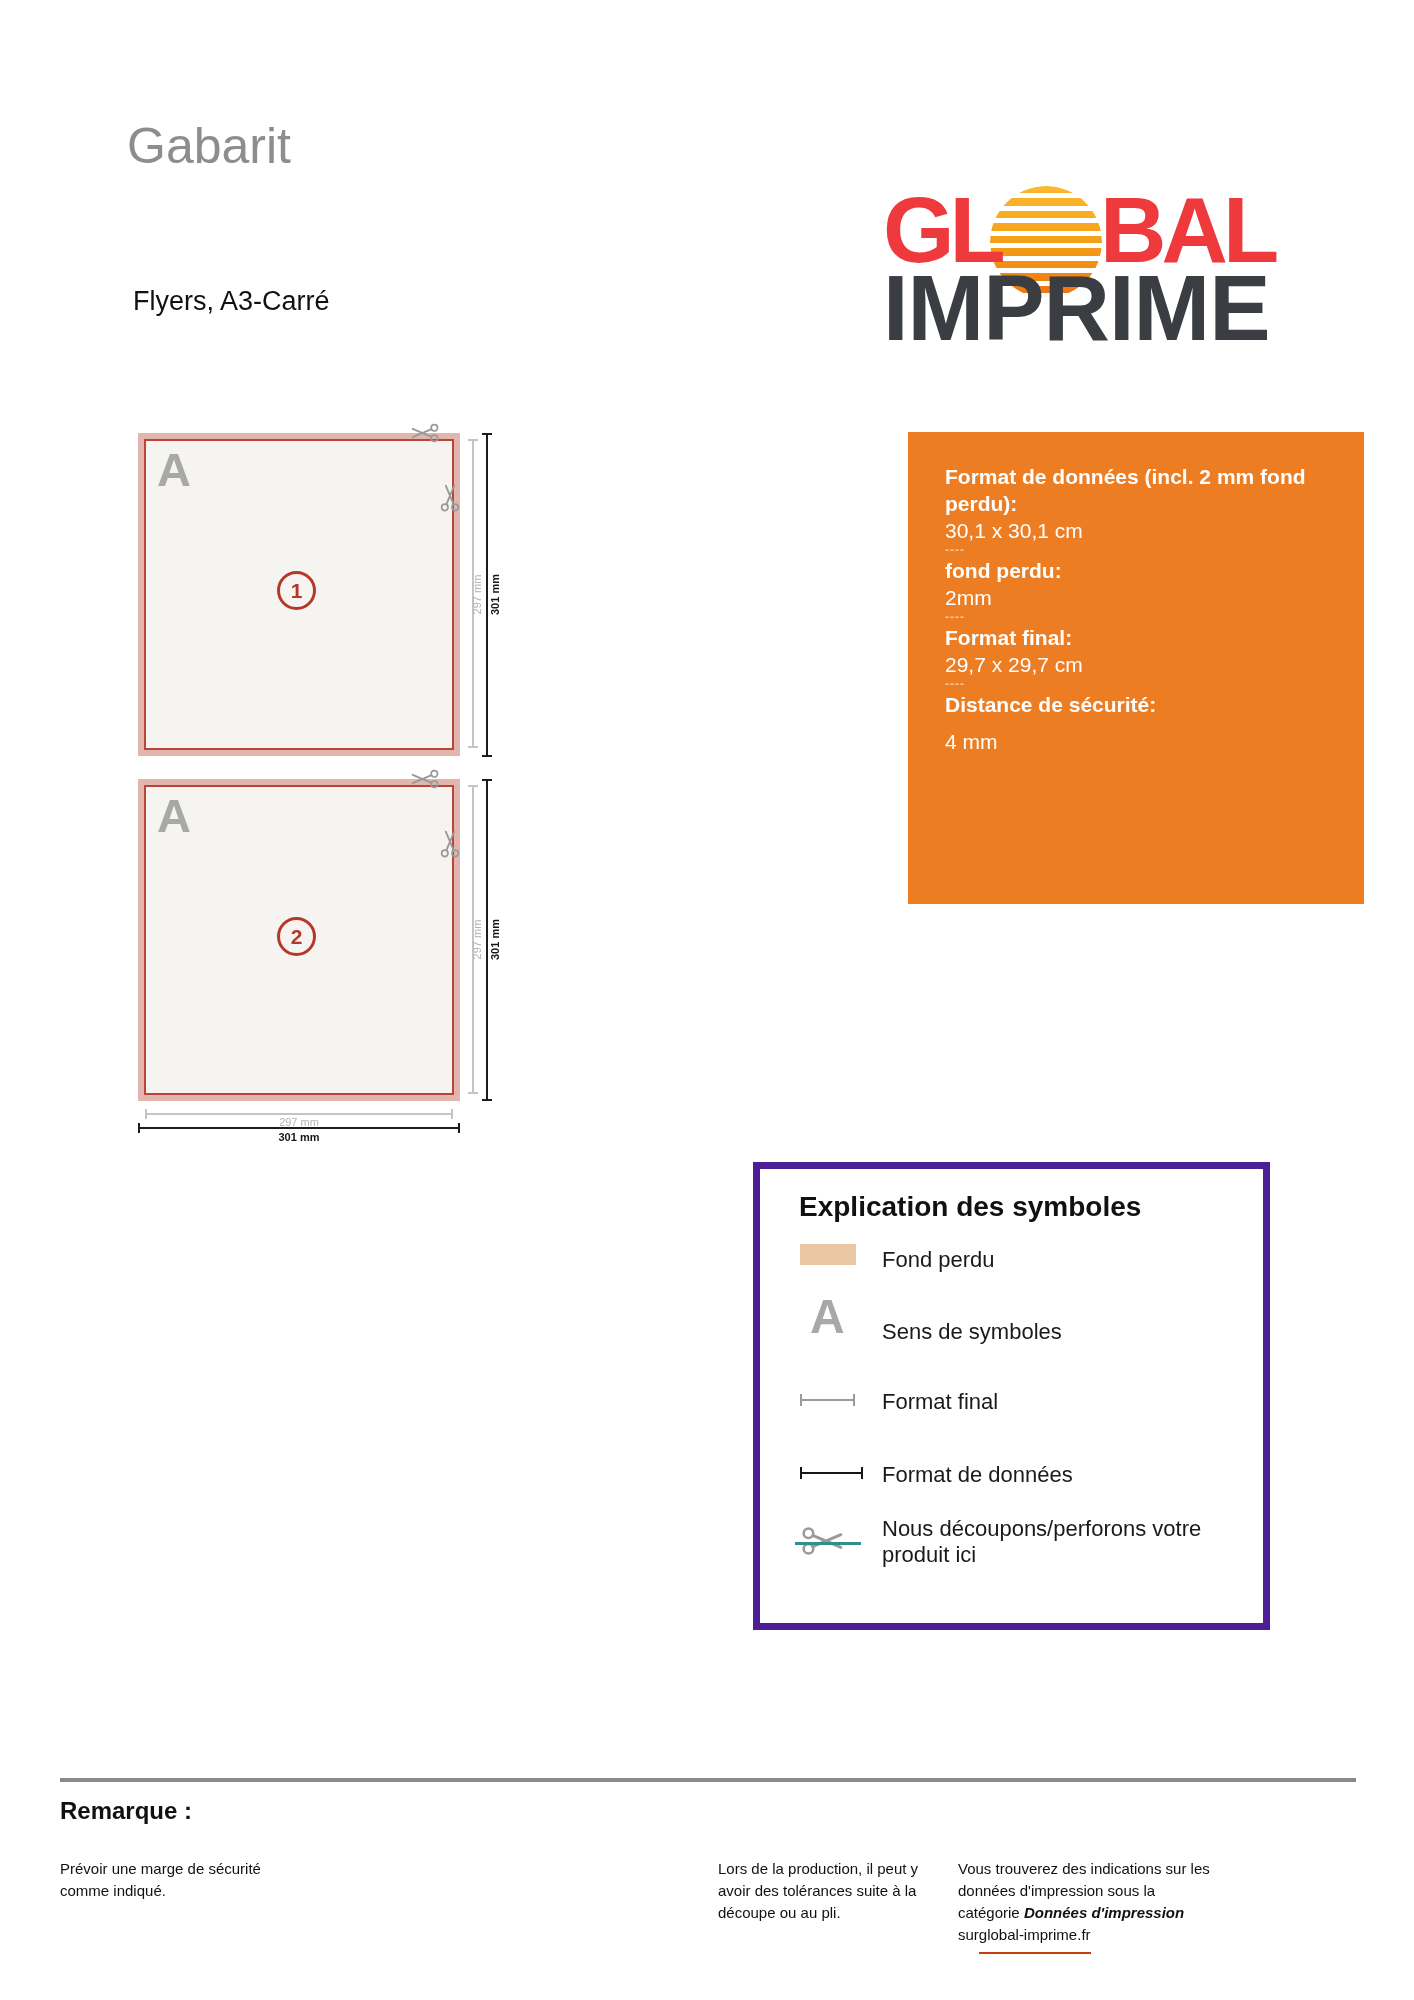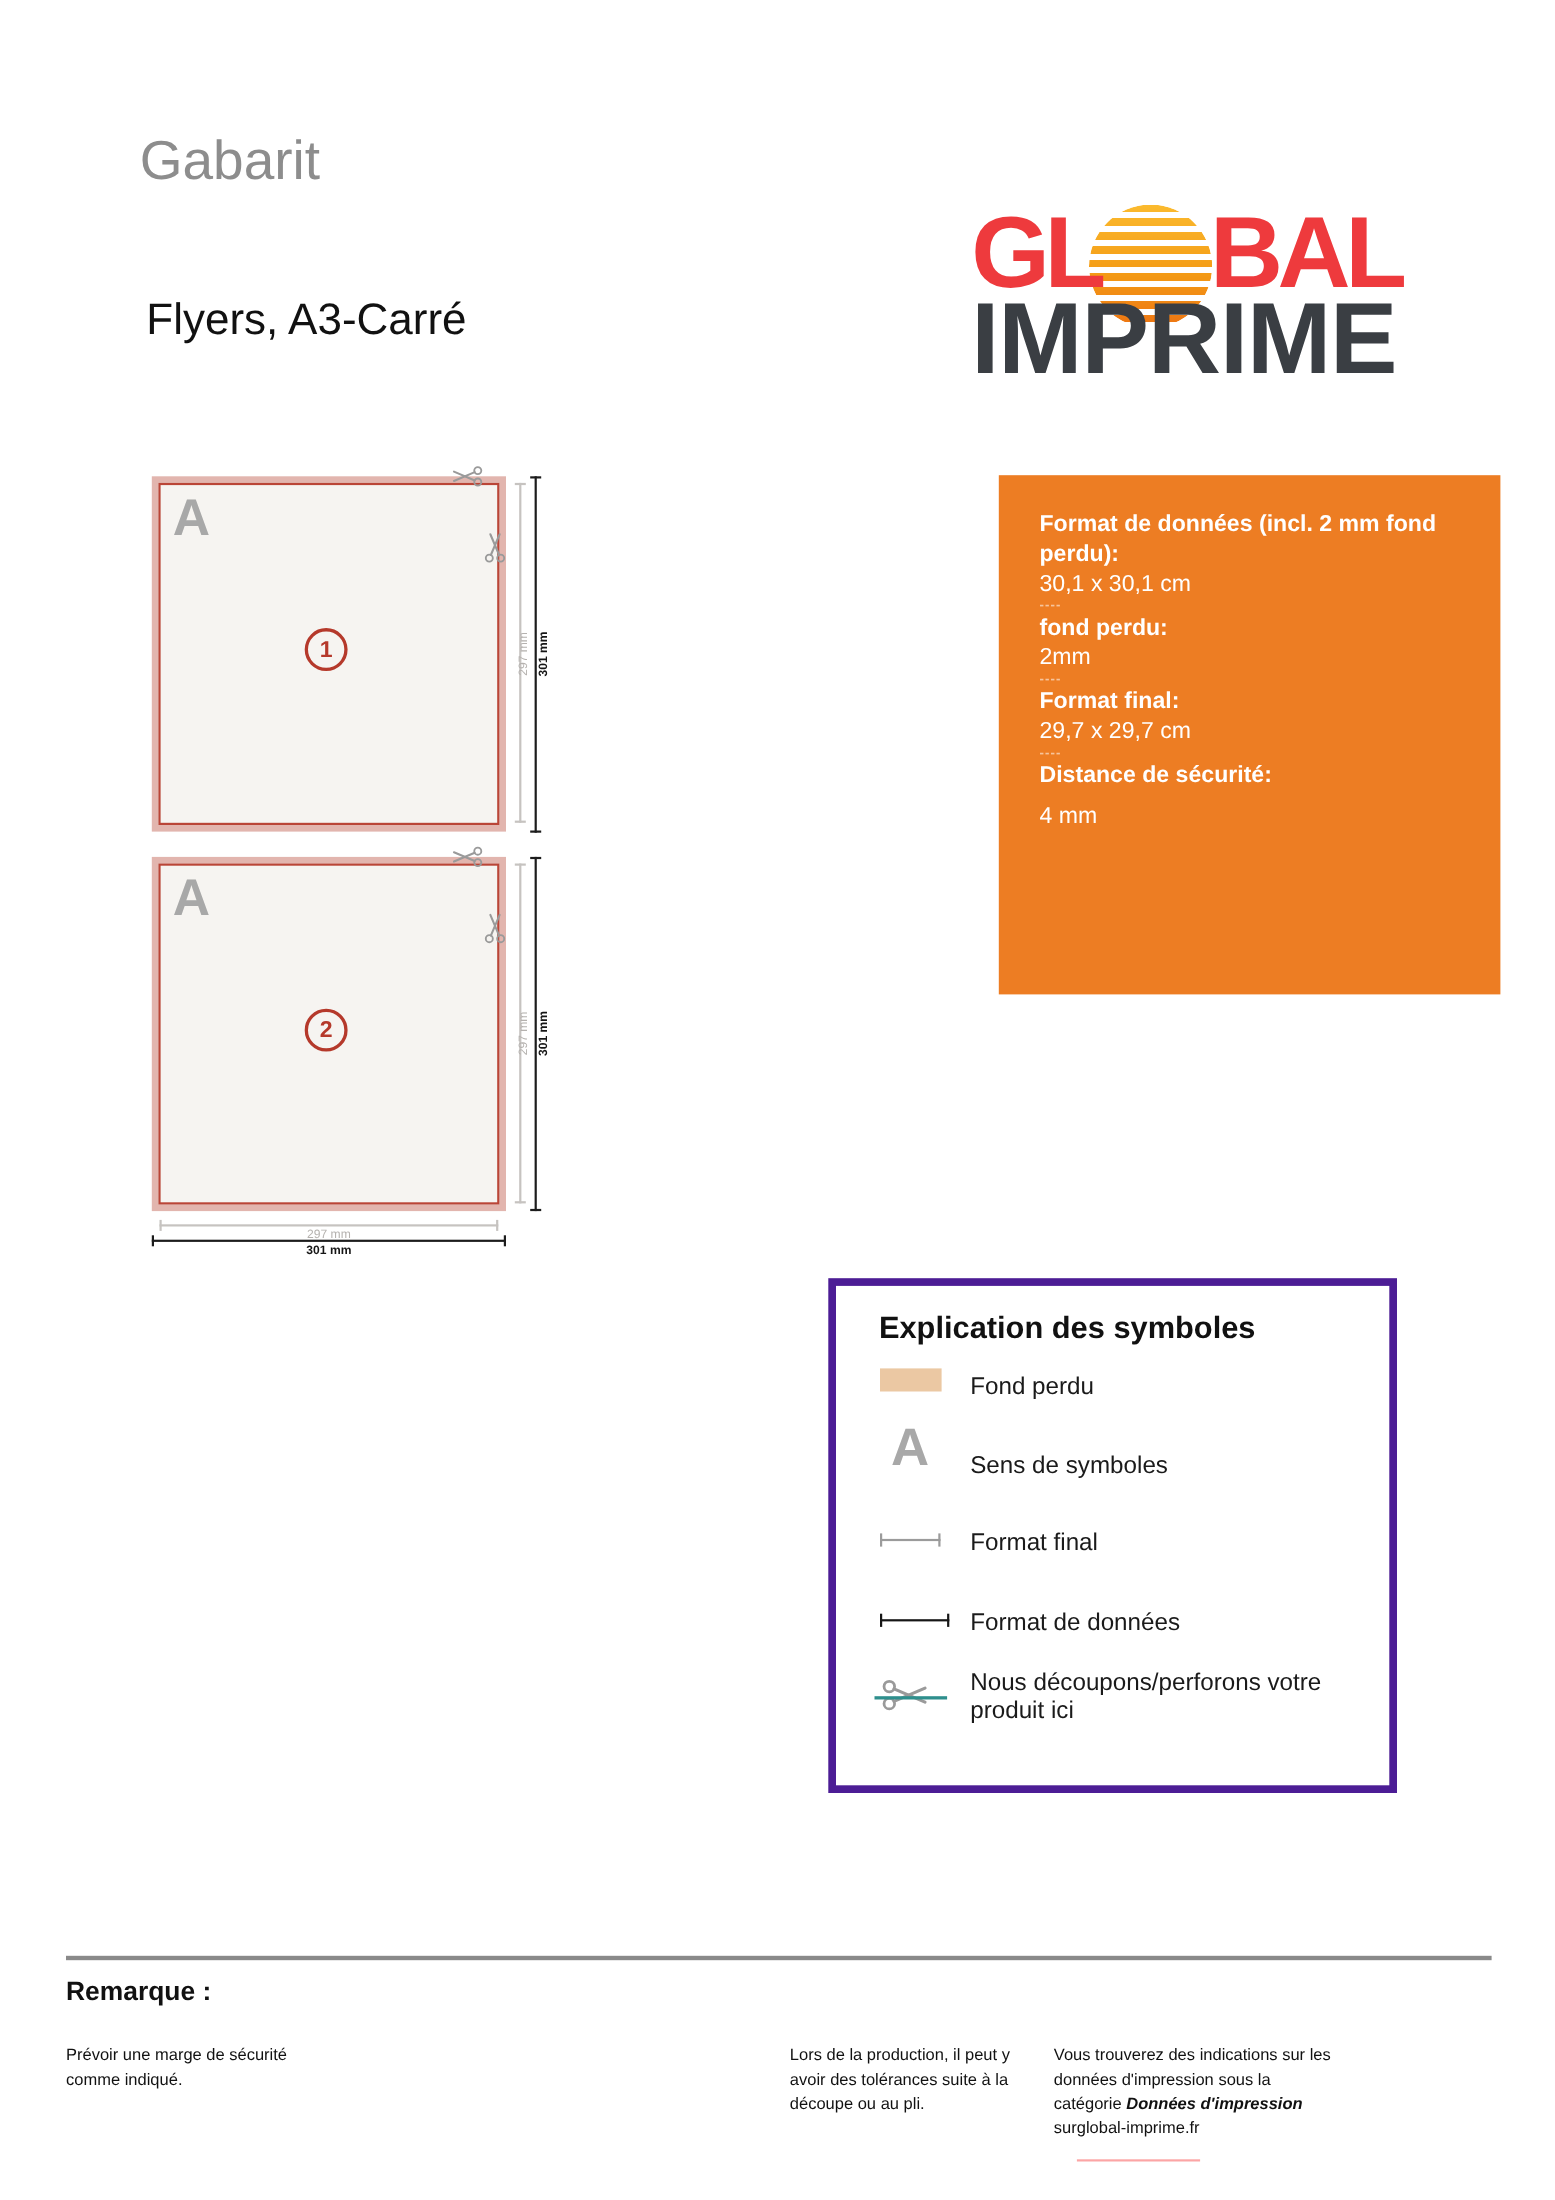--- a/index.html
+++ b/index.html
@@ -12,22 +12,22 @@
     background: #ffffff;
     overflow: hidden;
   }
 
   
   .page-title {
     position: absolute; left: 127px; top: 121px;
     font-size: 50px; line-height: 1; color: #8d8d8d;
   }
   .page-subtitle {
-    position: absolute; left: 133px; top: 269px;
-    font-size: 40px; line-height: 1.1; color: #111111; text-align: center;
+    position: absolute; left: 133px; top: 287px;
+    font-size: 27px; line-height: 1.1; color: #111111; text-align: center;
   }
 
   
   .logo-gl, .logo-bal {
     position: absolute; top: 184px;
     font-size: 92px; line-height: 1; font-weight: 700;
     letter-spacing: -5px; color: #ee3a3d; z-index: 3;
   }
   .logo-gl  { left: 883px; }
   .logo-bal { left: 1100px; }
@@ -143,21 +143,21 @@
     position: absolute; left: 60px; top: 1797px;
     font-size: 24px; font-weight: 700; color: #111111;
   }
   .note { position: absolute; top: 1858px; font-size: 15px; line-height: 22px; color: #111111; }
   .note1 { left: 60px;  width: 215px; }
   .note2 { left: 305px; width: 215px; }
   .note3 { left: 718px; width: 225px; }
   .note4 { left: 958px; width: 262px; }
   .note4 .bolditalic { font-weight: 700; font-style: italic; }
   .note4 .linkunit { white-space: nowrap; }
-  .note4 .link { border-bottom: 2px solid #fca5a5; padding-bottom: 20px; }
+  .note4 .link { border-bottom: 2px solid #c2410c; padding-bottom: 9px; }
 </style>
 </head>
 <body>
 
 <div id="canvas">
 
   <div class="page-title">Gabarit</div>
   <div class="page-subtitle">Flyers, A3-Carré</div>
 
   <div>

